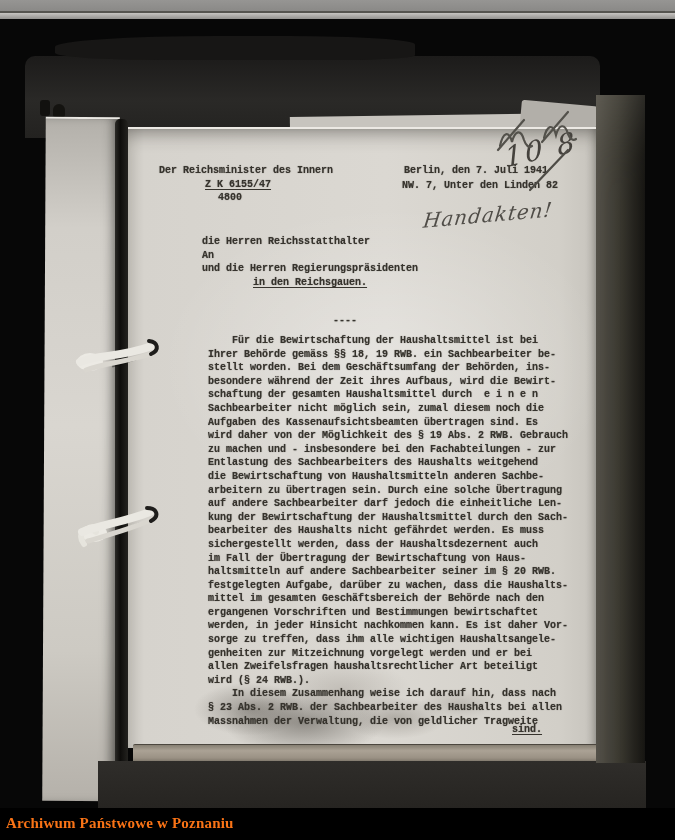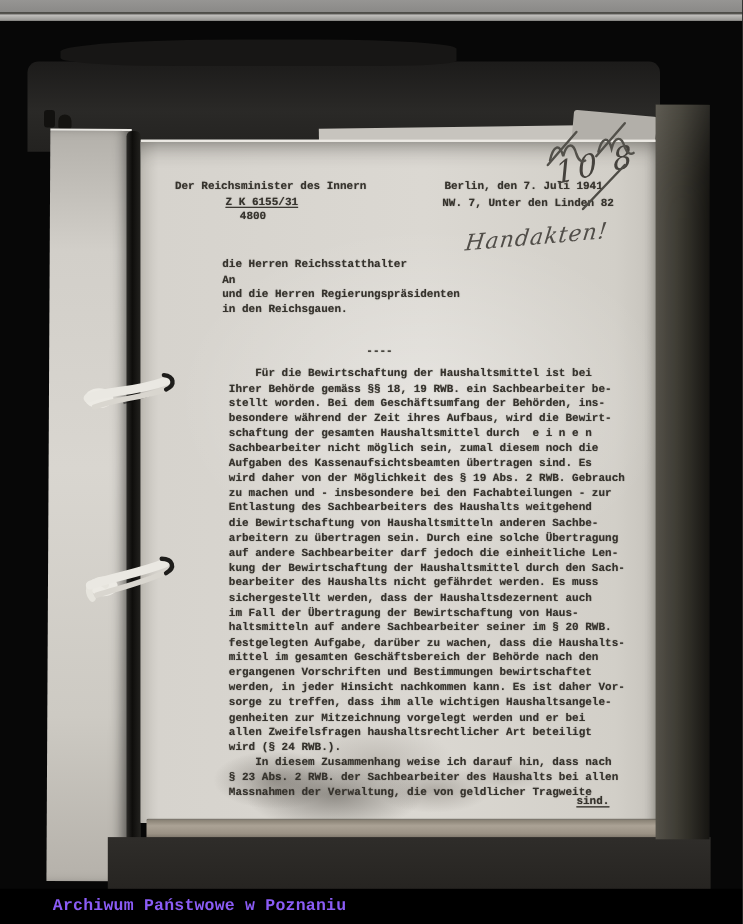--- a/index.html
+++ b/index.html
@@ -53,35 +53,35 @@
   .right-band{position:absolute;left:596px;top:95px;width:49px;height:668px;
         background:linear-gradient(90deg,#535048,#3b3931 45%,#13120f);
         box-shadow:inset 0 60px 70px -40px rgba(140,136,126,.28);}
 
   
   .typed{position:absolute;font-family:"Liberation Mono","DejaVu Sans Mono",monospace;
          font-size:10px;font-weight:bold;color:#36332d;white-space:pre;
          text-shadow:0 0 1px rgba(54,51,45,.65);line-height:13.6px;}
   .u{text-decoration:underline;text-underline-offset:2px;}
   .body-block .gen-line{white-space:pre;}
-  .recipient .gen-line:last-child{text-underline-offset:2px;}
+  .recipient .gen-line:last-child{text-decoration:underline;text-underline-offset:2px;text-align:center;}
 
   
   .hand{position:absolute;font-family:"DejaVu Serif",serif;font-style:italic;color:#4b4843;}
   .hw-number{left:376px;top:4px;font-size:28px;letter-spacing:3px;
              transform:rotate(-13deg) skewX(-8deg);color:#45423d;}
   .hw-note{left:295px;top:74px;font-size:20px;letter-spacing:1px;
            transform:rotate(-5deg) skewX(-12deg);color:#504d48;}
 
   .overlay{position:absolute;left:0;top:0;z-index:30;pointer-events:none;}
 
   
   .watermark-bar{position:absolute;left:0;top:808px;width:675px;height:32px;background:#000;}
-  .watermark-text{position:absolute;left:6px;top:7px;color:#8b5cf6;font-weight:bold;
-        font-size:15px;font-family:Liberation Mono, monospace;letter-spacing:.2px;margin-left:42px;}
+  .watermark-text{position:absolute;left:6px;top:7px;color:#f97316;font-weight:bold;
+        font-size:15px;font-family:Liberation Serif, serif;letter-spacing:.2px;}
 </style>
 </head>
 <body>
 
 <div class="stage">
 
   <div class="top-gray"></div>
   <div class="top-highlight"></div>
   <div class="shadow-above"></div>
   <div class="torn-band"></div>
@@ -89,36 +89,36 @@
   <div class="margin-glyph-b"></div>
 
   <div class="left-page"></div>
   <div class="gutter"></div>
   <div class="under-sheet-1"></div>
   <div class="under-sheet-2"></div>
 
   <div class="page">
 
     <div class="typed" style="left:31px;top:35px;">Der Reichsminister des Innern</div>
-    <div class="typed u" style="left:77px;top:49px;">Z K 6155/31</div>
+    <div class="typed u" style="left:77px;top:49px;">Z K 6155/47</div>
     <div class="typed" style="left:90px;top:62px;">4800</div>
 
     <div class="typed" style="left:276px;top:35px;">Berlin, den 7. Juli 1941</div>
     <div class="typed" style="left:274px;top:50px;">NW. 7, Unter den Linden 82</div>
 
     <div class="hand hw-number">10 8</div>
     <div class="hand hw-note">Handakten!</div>
 
     <div class="typed recipient" style="left:74px;top:106px;"><div class="gen-line">die Herren Reichsstatthalter</div><div class="gen-line">An</div><div class="gen-line">und die Herren Regierungspräsidenten</div><div class="gen-line">in den Reichsgauen.</div></div>
 
     <div class="typed" style="left:205px;top:185px;">----</div>
 
     <div class="typed body-block" style="left:80px;top:205px;width:372px;"><div class="gen-line">    Für die Bewirtschaftung der Haushaltsmittel ist bei</div><div class="gen-line">Ihrer Behörde gemäss §§ 18, 19 RWB. ein Sachbearbeiter be-</div><div class="gen-line">stellt worden. Bei dem Geschäftsumfang der Behörden, ins-</div><div class="gen-line">besondere während der Zeit ihres Aufbaus, wird die Bewirt-</div><div class="gen-line">schaftung der gesamten Haushaltsmittel durch  e i n e n</div><div class="gen-line">Sachbearbeiter nicht möglich sein, zumal diesem noch die</div><div class="gen-line">Aufgaben des Kassenaufsichtsbeamten übertragen sind. Es</div><div class="gen-line">wird daher von der Möglichkeit des § 19 Abs. 2 RWB. Gebrauch</div><div class="gen-line">zu machen und - insbesondere bei den Fachabteilungen - zur</div><div class="gen-line">Entlastung des Sachbearbeiters des Haushalts weitgehend</div><div class="gen-line">die Bewirtschaftung von Haushaltsmitteln anderen Sachbe-</div><div class="gen-line">arbeitern zu übertragen sein. Durch eine solche Übertragung</div><div class="gen-line">auf andere Sachbearbeiter darf jedoch die einheitliche Len-</div><div class="gen-line">kung der Bewirtschaftung der Haushaltsmittel durch den Sach-</div><div class="gen-line">bearbeiter des Haushalts nicht gefährdet werden. Es muss</div><div class="gen-line">sichergestellt werden, dass der Haushaltsdezernent auch</div><div class="gen-line">im Fall der Übertragung der Bewirtschaftung von Haus-</div><div class="gen-line">haltsmitteln auf andere Sachbearbeiter seiner im § 20 RWB.</div><div class="gen-line">festgelegten Aufgabe, darüber zu wachen, dass die Haushalts-</div><div class="gen-line">mittel im gesamten Geschäftsbereich der Behörde nach den</div><div class="gen-line">ergangenen Vorschriften und Bestimmungen bewirtschaftet</div><div class="gen-line">werden, in jeder Hinsicht nachkommen kann. Es ist daher Vor-</div><div class="gen-line">sorge zu treffen, dass ihm alle wichtigen Haushaltsangele-</div><div class="gen-line">genheiten zur Mitzeichnung vorgelegt werden und er bei</div><div class="gen-line">allen Zweifelsfragen haushaltsrechtlicher Art beteiligt</div><div class="gen-line">wird (§ 24 RWB.).</div><div class="gen-line">    In diesem Zusammenhang weise ich darauf hin, dass nach</div><div class="gen-line">§ 23 Abs. 2 RWB. der Sachbearbeiter des Haushalts bei allen</div><div class="gen-line">Massnahmen der Verwaltung, die von geldlicher Tragweite</div></div>
 
-    <div class="typed u" style="left:396px;top:594px;">sind.</div>
+    <div class="typed u" style="left:384px;top:594px;">sind.</div>
   </div>
 
   <div class="page-bottom-strip"></div>
   <div class="below-dark"></div>
   <div class="right-band"></div>
 
   <svg class="overlay" width="675" height="840" viewBox="0 0 675 840">
 
     <g stroke="#53514b" stroke-width="2.2" fill="none" stroke-linecap="round">
       <path d="M500,146 c3,-14 9,-16 12,-4 c3,-12 9,-13 12,-2 c2,6 5,8 8,6"></path>

